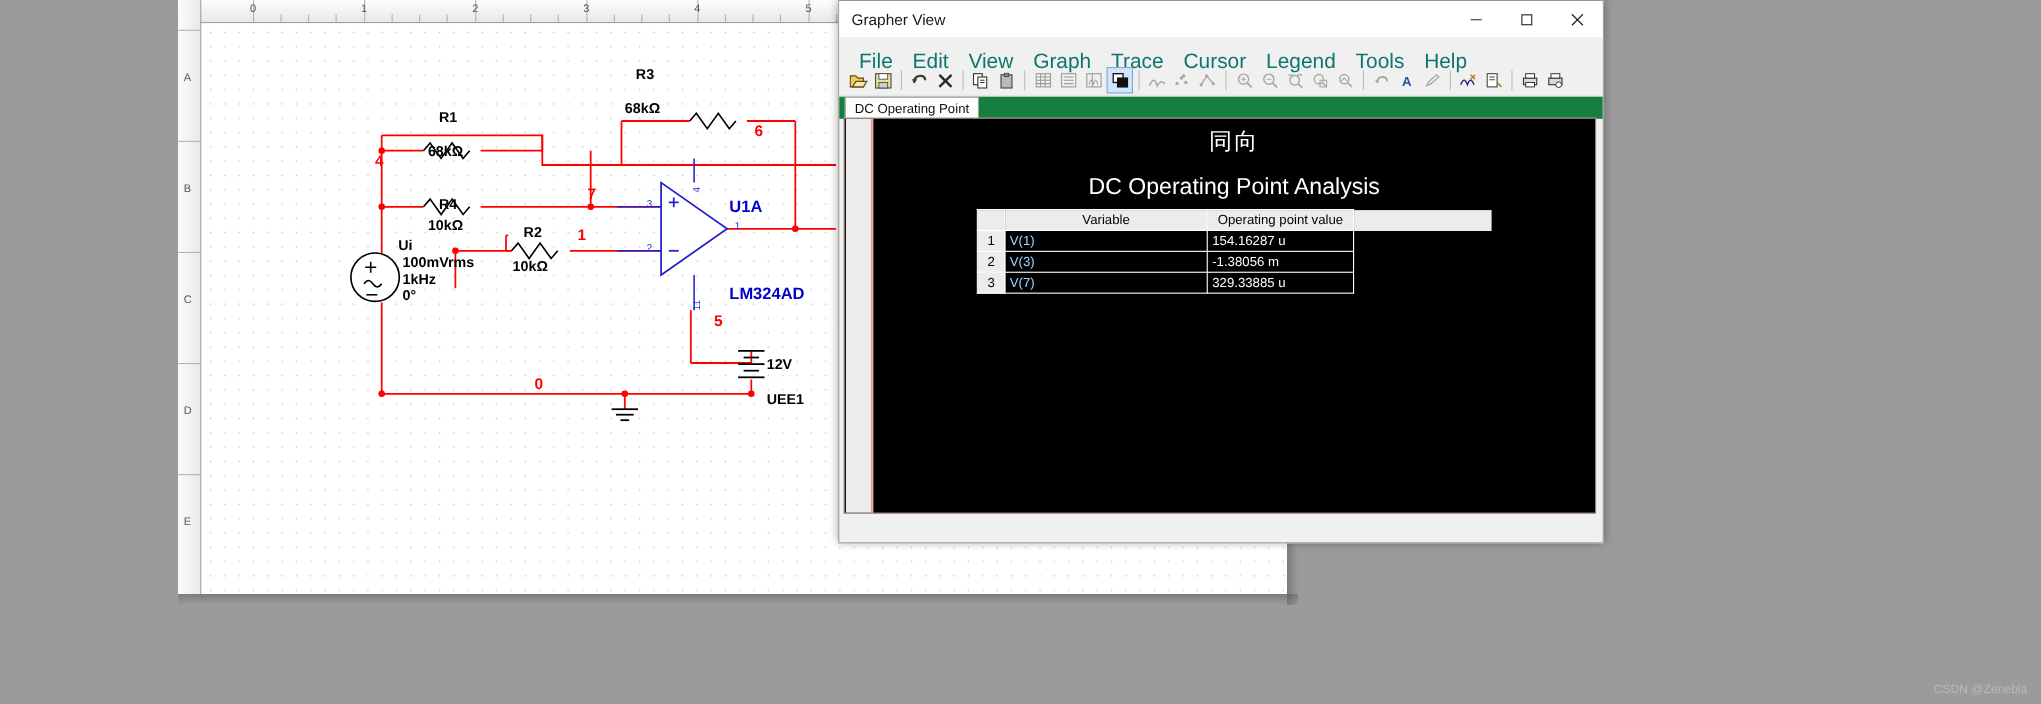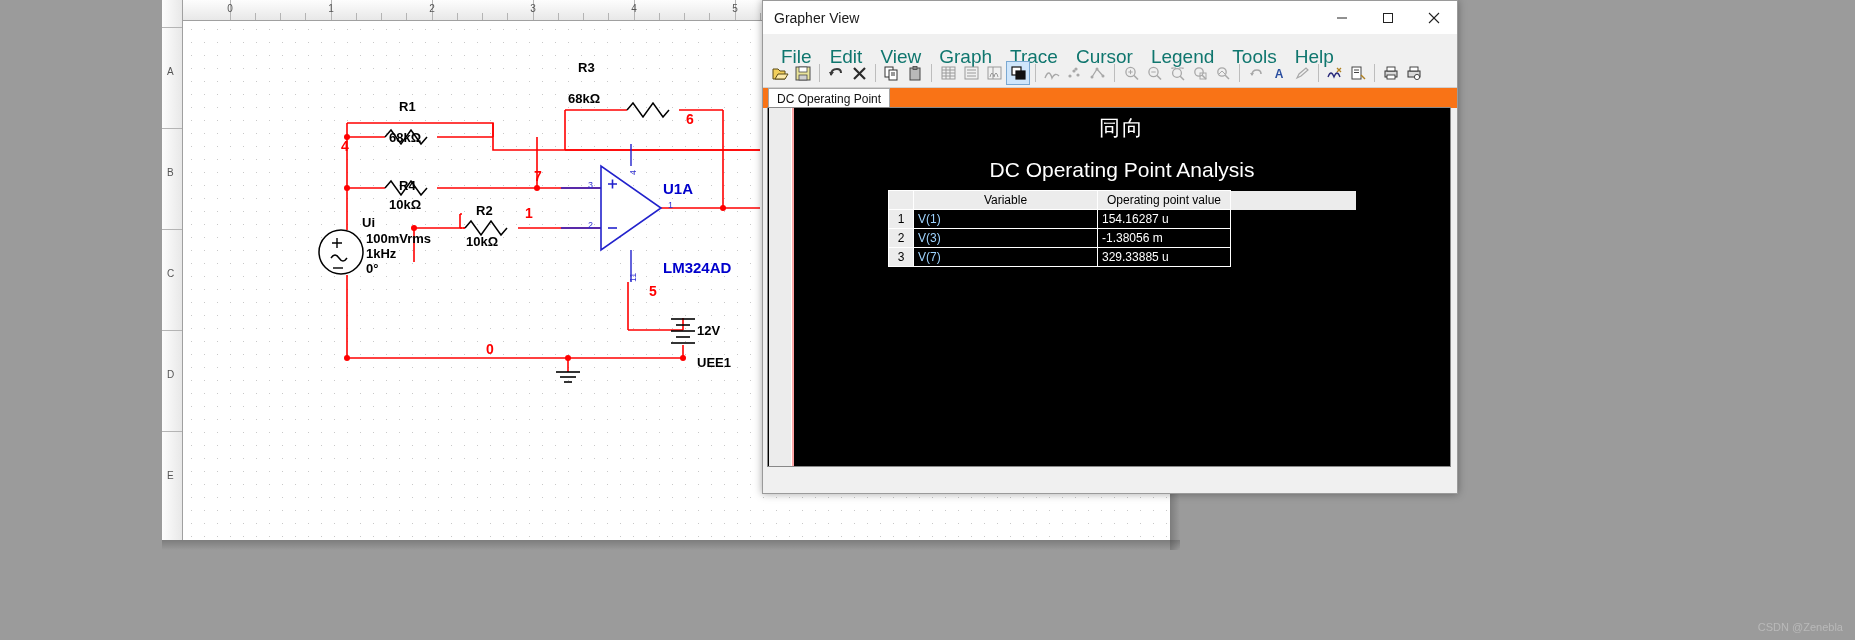--- a/index.html
+++ b/index.html
@@ -44,21 +44,21 @@
   .wbtn{width:46px;height:33px;display:flex;align-items:center;justify-content:center;
     font-size:13px;color:#2a2a2a;}
   #menu-bar{height:25px;display:flex;align-items:center;background:#f0f0f0;padding-left:9px;}
   .menu-item{font-size:19px;color:#0f766e;padding:3px 9px;margin-top:20px;}
   #toolbar{height:28px;display:flex;align-items:center;background:#f0f0f0;
     border-bottom:1px solid #d0d0d0;padding-left:6px;gap:1px;}
   .tb{width:22px;height:22px;display:flex;align-items:center;justify-content:center;}
   .tb svg{display:block;}
   .tb.on{background:#cfe6fb;border:1px solid #7aa8d2;}
   .tsep{width:1px;height:18px;background:#bdbdbd;margin:0 4px;}
-  #tab-strip{height:20px;background:#f97316;padding-left:5px;position:relative;}
+  #tab-strip{height:20px;background:#15803d;padding-left:5px;position:relative;}
   #tab-active{position:absolute;left:5px;top:0;height:20px;
     background:#ffffff;border:1px solid #a6a6a6;border-bottom:none;
     display:flex;align-items:center;padding:0 8px;font-size:12px;color:#111;}
   #graph-frame{position:absolute;left:4px;top:106px;width:684px;height:360px;
     background:#fca5a5;border:1px solid #888;box-sizing:border-box;}
   #left-strip{position:absolute;left:0;top:0;width:24px;height:100%;
     background:#000;border-right:1px solid #ffffff;box-sizing:border-box;}
   #left-strip-inner{position:absolute;left:1px;top:0;width:22px;height:100%;background:#ececec;}
   #graph-inner{position:absolute;left:26px;top:0;right:0;bottom:0;background:#000;
     display:flex;flex-direction:column;align-items:center;}

